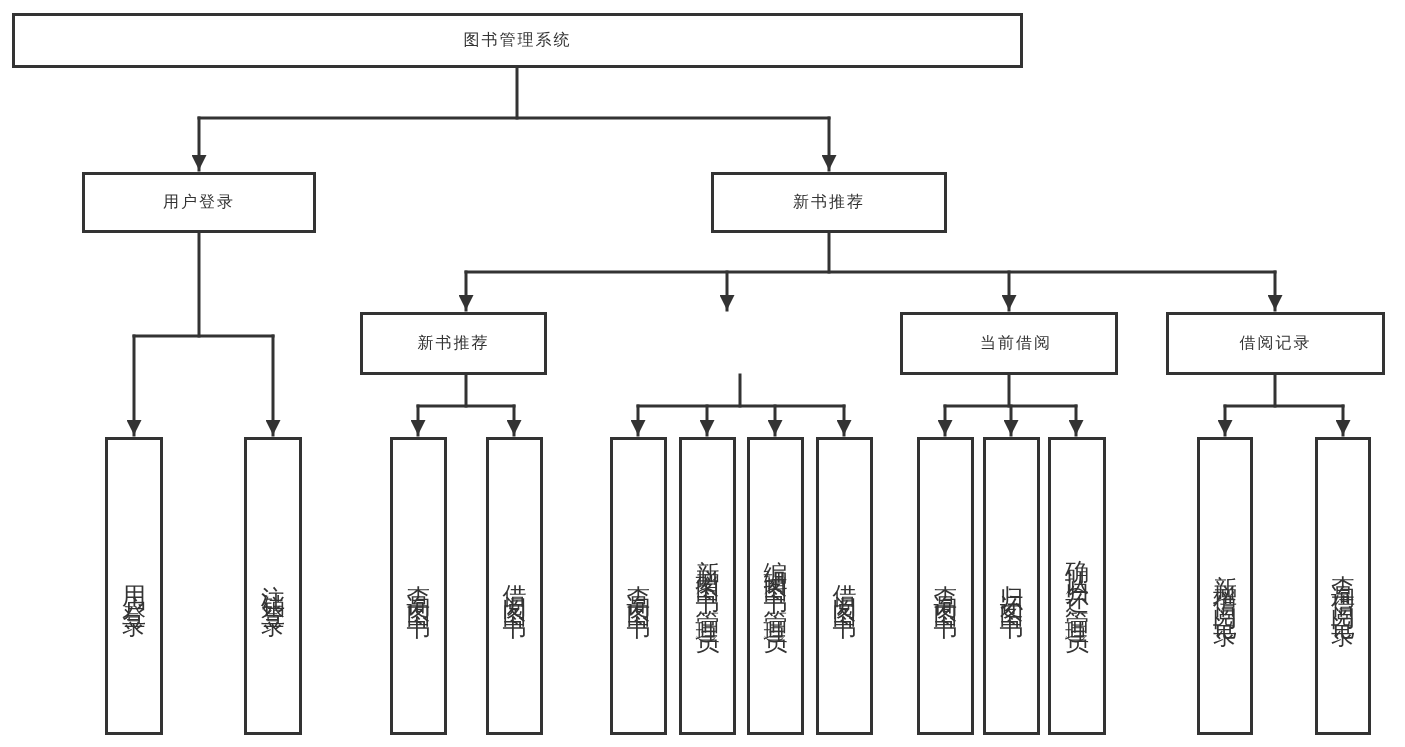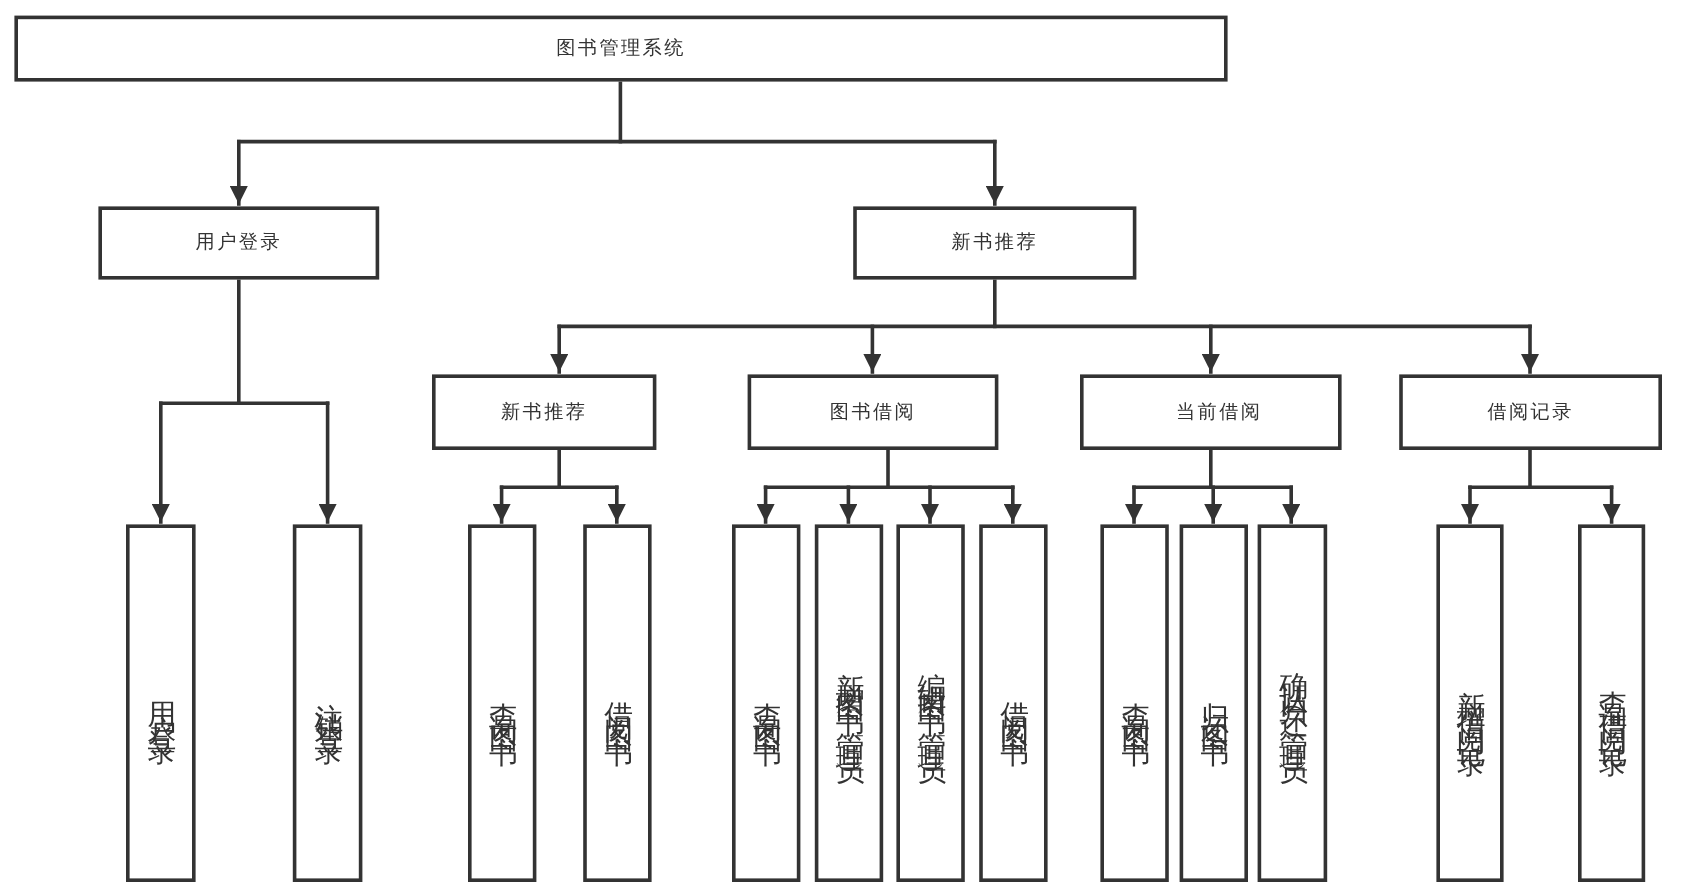--- a/index.html
+++ b/index.html
@@ -120,23 +120,20 @@
   <div class="node h" style="left:82px; top:172px; width:234px; height:61px;">
     <span>用户登录</span>
   </div>
   <div class="node h" style="left:711px; top:172px; width:236px; height:61px;">
     <span>新书推荐</span>
   </div>
 
   <div class="node h" style="left:347px; top:312px; width:187px; height:63px;margin-left:13px;">
     <span>新书推荐</span>
   </div>
-  <div class="node h" style="left:623px; top:312px; width:209px; height:63px;">
-    <span>图书借阅</span>
-  </div>
   <div class="node h" style="left:900px; top:312px; width:218px; height:63px;padding-left:14px;">
     <span>当前借阅</span>
   </div>
   <div class="node h" style="left:1166px; top:312px; width:219px; height:63px;">
     <span>借阅记录</span>
   </div>
 
   <div class="node v" style="left:105px; top:437px; width:58px; height:298px;">
     <span class="vtext">用户登录</span>
   </div>

